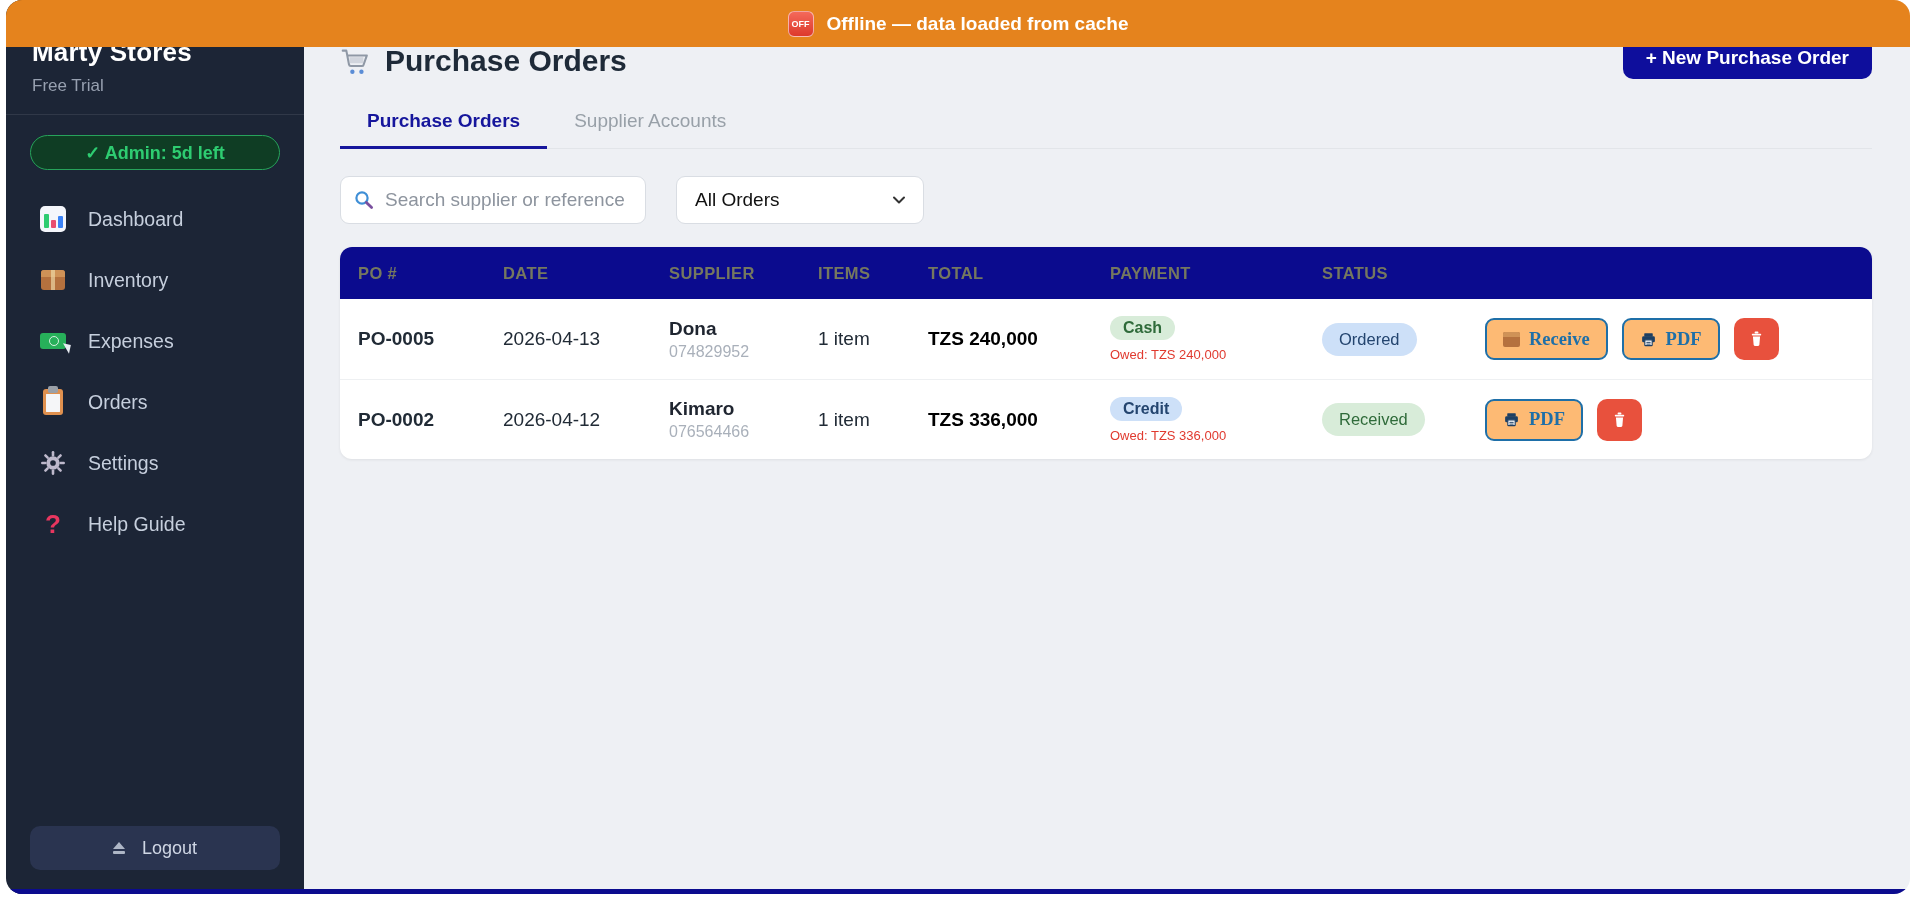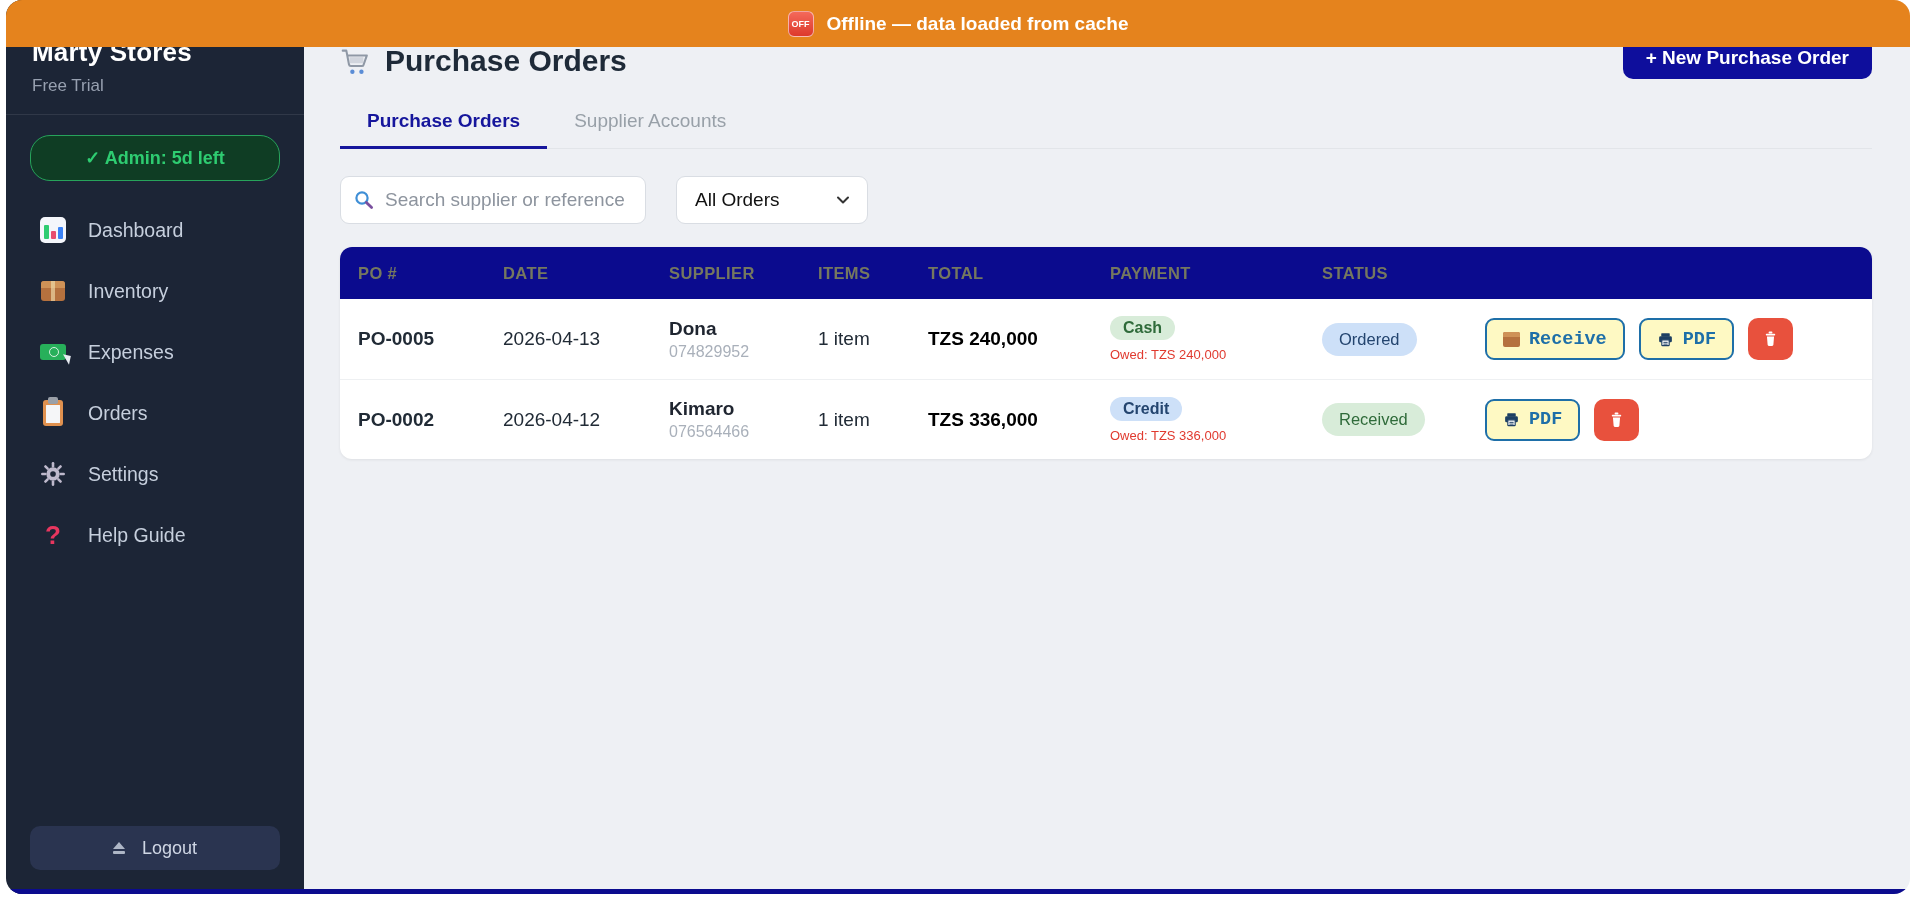--- a/index.html
+++ b/index.html
@@ -11,21 +11,21 @@
             display:flex; align-items:center; justify-content:center; gap:13px; }
   .banner-text { color:#fff; font-weight:700; font-size:19px; }
   .offline-icn { width:26px; height:26px; border-radius:6px; background:linear-gradient(180deg,#f4695a,#dd392c);
                  color:#fff; font-size:9px; font-weight:800; display:flex; align-items:center; justify-content:center;
                  border:1px solid rgba(255,255,255,.55); }
 
   
   .sidebar { position:absolute; top:0; left:0; bottom:0; width:298px; background:#1c2536; z-index:20; }
   .store-name { color:#fff; font-size:26px; font-weight:700; padding:37px 26px 0; letter-spacing:.2px; }
   .store-plan { color:#97a0b0; font-size:17px; padding:8px 26px 18px; border-bottom:1px solid rgba(255,255,255,.09); }
-  .admin-badge { margin:20px 24px 0; height:46px; border:1.5px solid #27a35b; background:#0f3d24; border-radius:20px;
+  .admin-badge { margin:20px 24px 0; height:35px; border:1.5px solid #27a35b; background:#0f3d24; border-radius:20px;
                  display:flex; align-items:center; justify-content:center; color:#2ecc71; font-weight:700; font-size:18px; }
   .nav { margin-top:24px; }
   .nav-item { height:50px; margin-bottom:11px; display:flex; align-items:center; gap:22px; padding-left:34px;
               color:#c6cfdd; font-size:19.5px; cursor:pointer; }
   .nav-item.active { background:#242e4b; border-left:6px solid #2526cf; padding-left:28px; color:#2a2ad4; }
   .icn { width:26px; display:inline-flex; align-items:center; justify-content:center; flex:0 0 26px; }
 
   .card-icn { width:26px; height:26px; background:#f4f6fb; border-radius:5px; display:inline-flex;
               align-items:flex-end; justify-content:center; gap:2px; padding:4px 3px; }
   .bar { width:5px; border-radius:1px; display:block; }
@@ -65,21 +65,21 @@
   .tabs { margin-top:32px; display:flex; border-bottom:1px solid #e2e5e9; }
   .tab { font-size:19px; padding:0 27px 14px; color:#98a0a8; cursor:pointer; }
   .tab.active { color:#16169c; font-weight:700; border-bottom:3px solid #16169c; margin-bottom:-1px; }
 
   .filters { margin-top:27px; display:flex; gap:30px; }
   .search-box { position:relative; width:306px; }
   .search-box input { width:100%; height:48px; border:1px solid #d9dde3; border-radius:9px; padding:0 12px 0 44px;
                       font-size:19px; font-family:inherit; color:#333; background:#fff; outline:none; }
   .search-box input::placeholder { color:#8d949e; }
   .search-icn { position:absolute; left:13px; top:13px; }
-  .select-box { width:192px; height:48px; background:#fff; border:1px solid #d9dde3; border-radius:9px;
+  .select-box { width:248px; height:48px; background:#fff; border:1px solid #d9dde3; border-radius:9px;
                 display:flex; align-items:center; justify-content:space-between; padding:0 16px 0 18px;
                 font-size:19px; color:#111; cursor:pointer; }
 
   
   .table-card { margin-top:23px; background:#fff; border-radius:12px; overflow:hidden; box-shadow:0 1px 3px rgba(0,0,0,.07); }
   .thead, .trow { display:grid; grid-template-columns:163px 166px 149px 110px 182px 212px 163px 1fr; align-items:center; }
   .thead { background:#0b0b8e; height:52px; }
   .th { color:#75785f; font-size:16.5px; font-weight:700; letter-spacing:.4px; }
   .th:first-child, .td:first-child { padding-left:18px; }
   .trow { height:80px; }
@@ -88,22 +88,22 @@
   .td.bold { font-weight:700; color:#000000; }
   .po-num { font-weight:600; }
   .supplier-name { font-weight:700; color:#1f2530; }
   .supplier-phone { font-size:16px; color:#a9b0ba; margin-top:3px; }
   .owed { font-size:13px; color:#e03a2f; margin-top:7px; }
   .badge { display:inline-block; border-radius:999px; font-size:16px; font-weight:700; padding:3px 13px; }
   .badge.green { background:#d8ecd9; color:#2f6b3a; }
   .badge.blue  { background:#cde0f8; color:#24456f; }
   .status-badge { padding:7px 17px; font-weight:400; font-size:16.5px; }
   .actions { display:flex; align-items:center; gap:14px; }
-  .act-btn { height:42px; background:#fef9c3; border:2px solid #1e6fa8; border-radius:9px; color:#1e6fa8;
-             font-weight:700; font-size:18.5px; font-family:Liberation Mono, monospace; display:inline-flex; align-items:center; gap:9px;
+  .act-btn { height:42px; background:#fdba74; border:2px solid #1e6fa8; border-radius:9px; color:#1e6fa8;
+             font-weight:700; font-size:18.5px; font-family:Liberation Serif, serif; display:inline-flex; align-items:center; gap:9px;
              padding:0 16px; cursor:pointer; }
   .mini-pkg { width:17px; height:15px; background:#b5713e; border-radius:2px; position:relative; display:inline-block; }
   .mini-pkg::before { content:""; position:absolute; top:0; left:0; right:0; height:5px; background:#cf9257; border-radius:2px 2px 0 0; }
   .trash-btn { width:45px; height:42px; background:#e8513d; border:none; border-radius:10px; display:inline-flex;
                align-items:center; justify-content:center; cursor:pointer; }
 
   .bottom-bar { position:absolute; left:0; right:0; bottom:0; height:5px; background:#0b0b8e; z-index:25; }
 </style>
 </head>
 <body>

